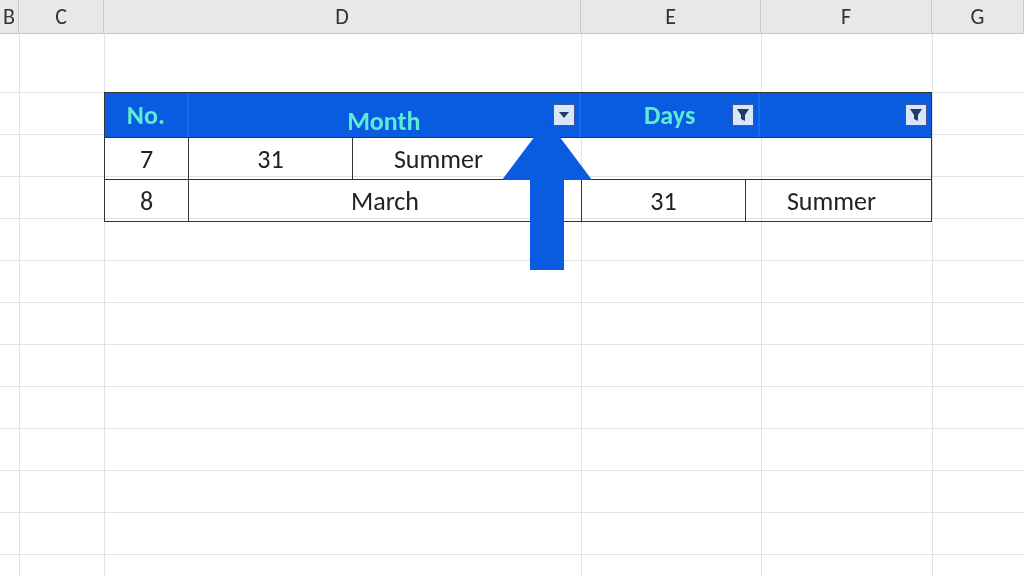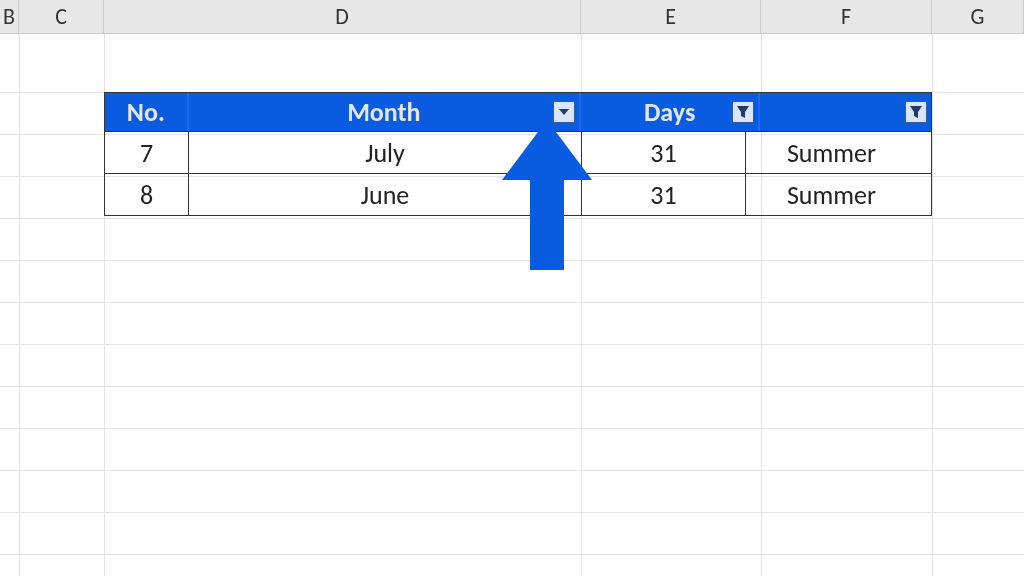--- a/index.html
+++ b/index.html
@@ -15,25 +15,25 @@
     .col-E { width: 180px; }
     .col-F { width: 171px; }
     .col-G { flex: 1; }
 
     .rows { position: absolute; top: 34px; left: 0; right: 0; bottom: 0; }
     .row-line { position: absolute; left: 0; right: 0; height: 1px; background: #e3e3e3; }
     .v-line { position: absolute; top: 34px; bottom: 0; width: 1px; background: #e3e3e3; }
 
     .data-table { position: absolute; top: 92px; left: 104px; width: 828px; border: 1px solid #333; }
 
-    .thead { display: flex; height: 38px; background: #095ce0; color: #e5e5e5; font-weight: bold; font-size: 26px; }
+    .thead { display: flex; height: 44px; background: #095ce0; color: #5eead4; font-weight: bold; font-size: 26px; }
     .th { position: relative; display: flex; align-items: center; justify-content: center; border-right: 2px solid #1a6cef; }
     .th:last-child { border-right: none; }
     .th-no { width: 84px; }
-    .th-month { width: 393px; }
+    .th-month { width: 393px; align-items: flex-end; }
     .th-days { width: 180px; }
     .th-season { width: 171px; }
     .th-label { padding: 0 4px; }
 
     .filter-btn { position: absolute; right: 4px; top: 50%; transform: translateY(-50%); width: 22px; height: 22px; background: #d9e6fa; border: 1px solid #3c5a99; display: flex; align-items: center; justify-content: center; cursor: pointer; }
     .filter-btn svg { width: 12px; height: 10px; fill: #22396a; }
     .filter-active svg { width: 14px; height: 14px; fill: #22396a; }
 
     .tbody .trow { display: flex; height: 42px; border-top: 1px solid #333; font-size: 26px; color: #222; }
     .td { display: flex; align-items: center; justify-content: center; border-right: 1px solid #333; }
@@ -107,27 +107,26 @@
           <svg viewBox="0 0 14 14">
               <path d="M1 1 H13 L9 7 V13 L5 11 V7 Z"></path>
             </svg>
         </div>
       </div>
     </div>
 
     <div class="tbody">
       <div class="trow">
         <div class="td td-no">7</div>
-        <div class="td td-month">July</div>
         <div class="td td-days">31</div>
         <div class="td td-season">Summer</div>
       </div>
       <div class="trow">
         <div class="td td-no">8</div>
-        <div class="td td-month">June</div>
+        <div class="td td-month">March</div>
         <div class="td td-days">31</div>
         <div class="td td-season">Summer</div>
       </div>
     </div>
 
   </div>
 
   <div class="arrow-annotation">
     <svg width="90" height="150" viewBox="0 0 90 150">
       <path d="M45 0 L90 60 L62 60 L62 150 L28 150 L28 60 L0 60 Z" fill="#095ce0"></path>

